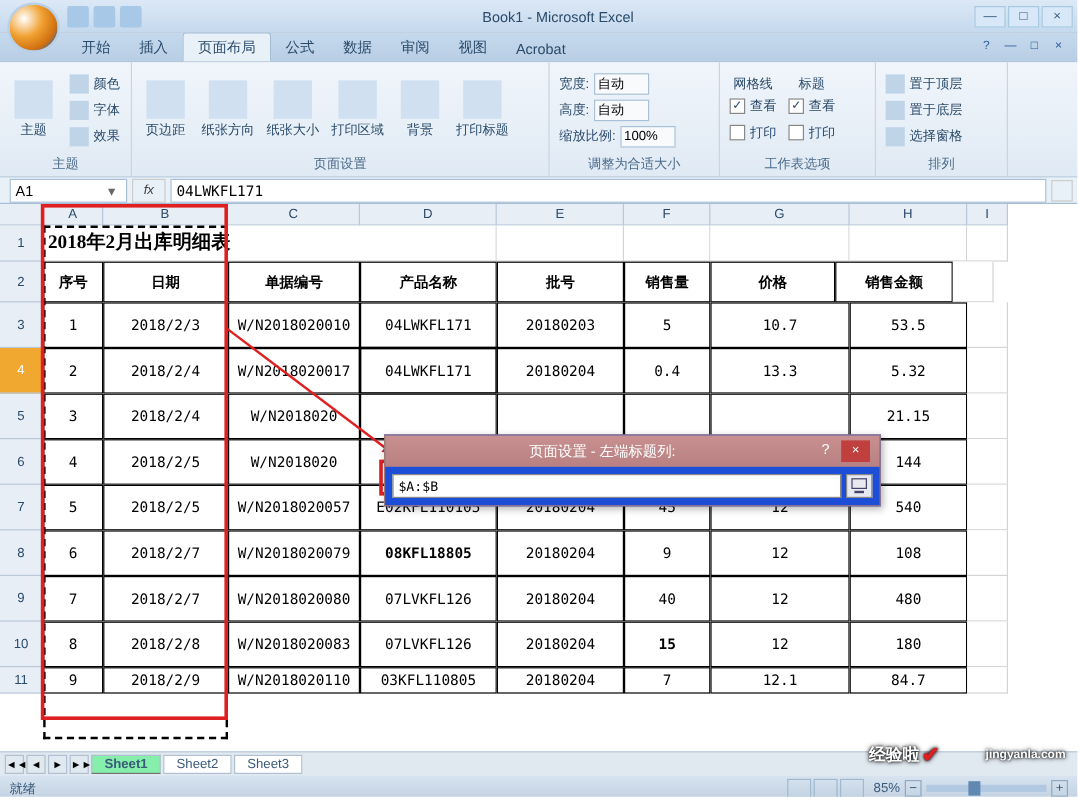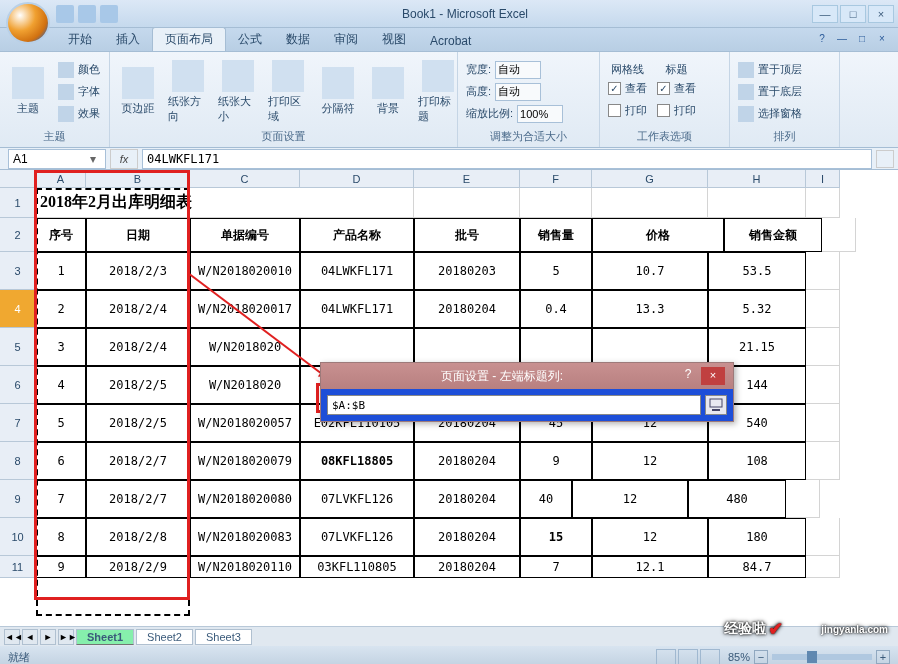--- a/index.html
+++ b/index.html
@@ -157,24 +157,20 @@
       <div class="ribbon-btn">
           <div class="ribbon-btn-icon"></div>
           <span>纸张大小</span>
         </div>
       <div class="ribbon-btn">
           <div class="ribbon-btn-icon"></div>
           <span>打印区域</span>
         </div>
       <div class="ribbon-btn">
           <div class="ribbon-btn-icon"></div>
-          <span>分隔符</span>
-        </div>
-      <div class="ribbon-btn">
-          <div class="ribbon-btn-icon"></div>
           <span>背景</span>
         </div>
       <div class="ribbon-btn">
           <div class="ribbon-btn-icon"></div>
           <span>打印标题</span>
         </div>
     </div>
     <div class="ribbon-group-label">页面设置</div>
   </div>
   <div class="ribbon-group" style="width:142px">
@@ -289,21 +285,21 @@
         <div class="grid-cell" style="width: 98px;"></div>
         <div class="grid-cell" style="width: 34px;"></div>
       </div>
       <div class="grid-row" style="height: 34px;">
         <div class="grid-cell bordered header-cell" style="width: 50px;">序号</div>
         <div class="grid-cell bordered header-cell" style="width: 104px;">日期</div>
         <div class="grid-cell bordered header-cell" style="width: 110px;">单据编号</div>
         <div class="grid-cell bordered header-cell" style="width: 114px;">产品名称</div>
         <div class="grid-cell bordered header-cell" style="width: 106px;">批号</div>
         <div class="grid-cell bordered header-cell" style="width: 72px;">销售量</div>
-        <div class="grid-cell bordered header-cell" style="width: 132px;">价格</div>
+        <div class="grid-cell bordered header-cell" style="width: 104px;">价格</div>
         <div class="grid-cell bordered header-cell" style="width: 98px;">销售金额</div>
         <div class="grid-cell" style="width: 34px;"></div>
       </div>
       <div class="grid-row" style="height: 38px;">
         <div class="grid-cell bordered" style="width: 50px;">1</div>
         <div class="grid-cell bordered" style="width: 104px;">2018/2/3</div>
         <div class="grid-cell bordered" style="width: 110px;">W/N2018020010</div>
         <div class="grid-cell bordered" style="width: 114px;">04LWKFL171</div>
         <div class="grid-cell bordered" style="width: 106px;">20180203</div>
         <div class="grid-cell bordered" style="width: 72px;">5</div>
@@ -365,21 +361,21 @@
         <div class="grid-cell bordered" style="width: 116px;">12</div>
         <div class="grid-cell bordered" style="width: 98px;">108</div>
         <div class="grid-cell" style="width: 34px;"></div>
       </div>
       <div class="grid-row" style="height: 38px;">
         <div class="grid-cell bordered" style="width: 50px;">7</div>
         <div class="grid-cell bordered" style="width: 104px;">2018/2/7</div>
         <div class="grid-cell bordered" style="width: 110px;">W/N2018020080</div>
         <div class="grid-cell bordered" style="width: 114px;">07LVKFL126</div>
         <div class="grid-cell bordered" style="width: 106px;">20180204</div>
-        <div class="grid-cell bordered" style="width: 52px;">40</div>
+        <div class="grid-cell bordered" style="width: 72px;">40</div>
         <div class="grid-cell bordered" style="width: 116px;">12</div>
         <div class="grid-cell bordered" style="width: 98px;">480</div>
         <div class="grid-cell" style="width: 34px;"></div>
       </div>
       <div class="grid-row" style="height: 38px;">
         <div class="grid-cell bordered" style="width: 50px;">8</div>
         <div class="grid-cell bordered" style="width: 104px;">2018/2/8</div>
         <div class="grid-cell bordered" style="width: 110px;">W/N2018020083</div>
         <div class="grid-cell bordered" style="width: 114px;">07LVKFL126</div>
         <div class="grid-cell bordered" style="width: 106px;">20180204</div>

